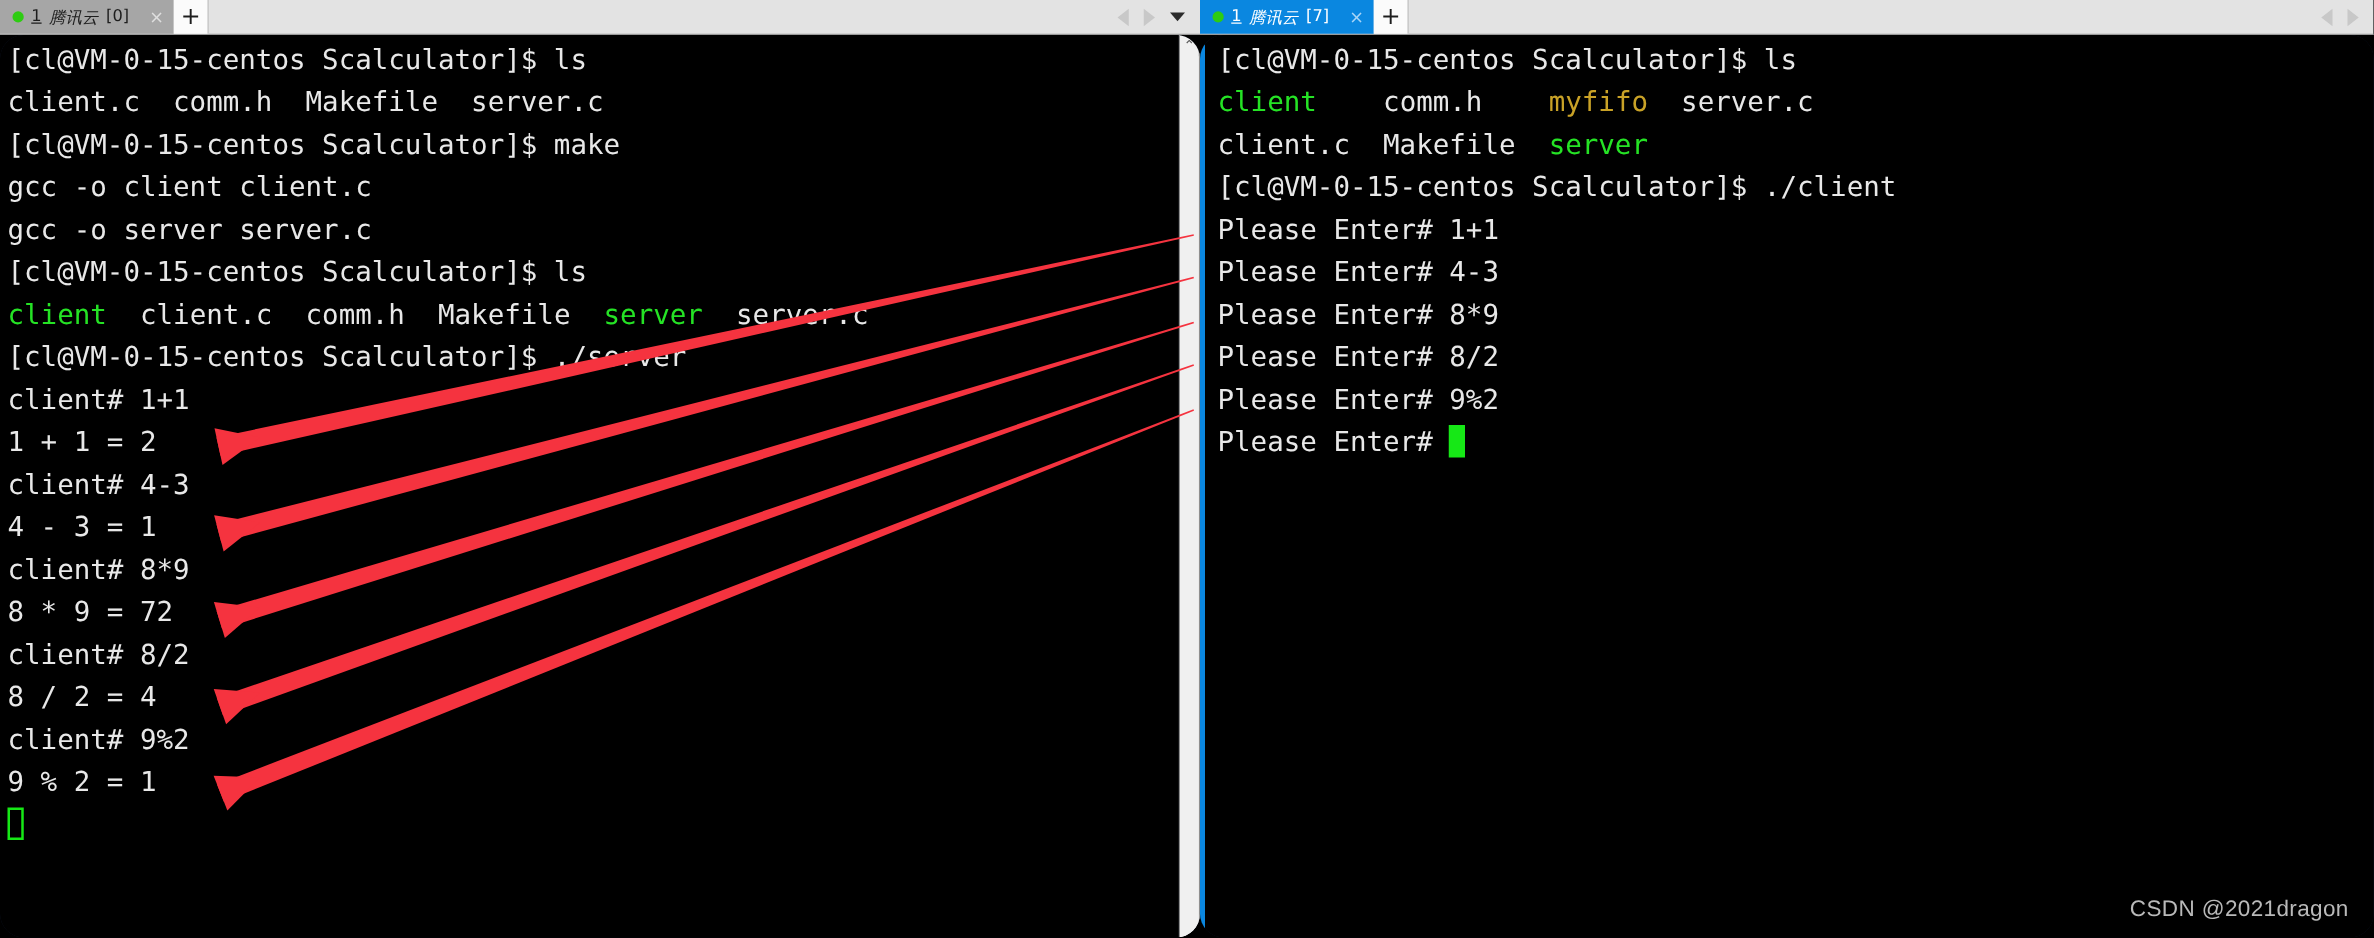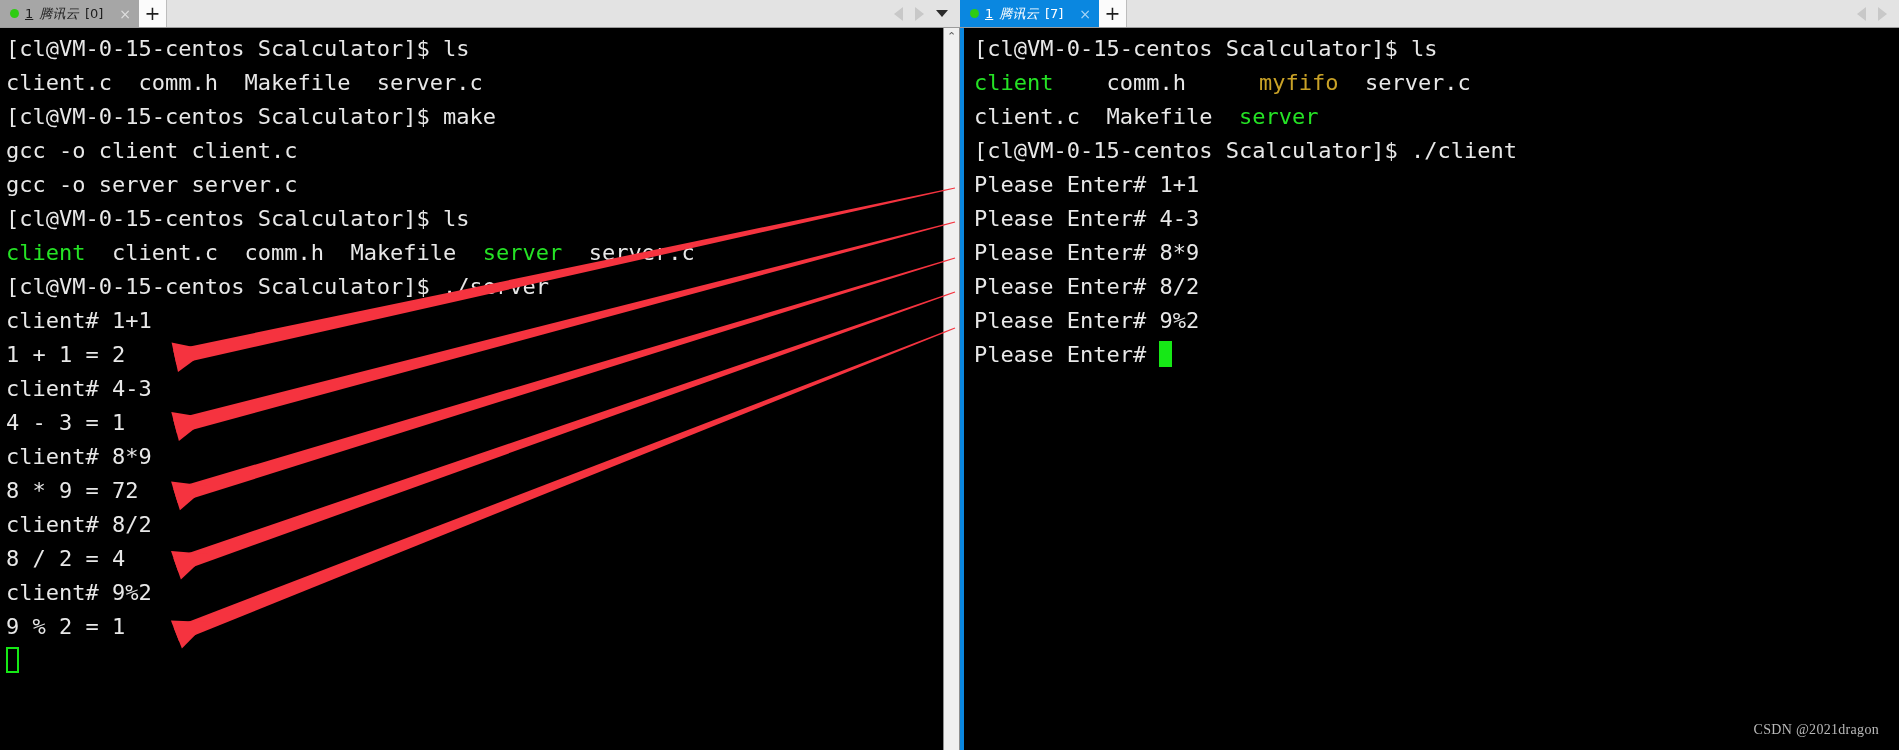--- a/index.html
+++ b/index.html
@@ -108,38 +108,39 @@
   .tri-right { border-top: 7px solid transparent; border-bottom: 7px solid transparent; border-left: 9px solid #c8c8c8; }
   .tri-down  { border-left: 6px solid transparent; border-right: 6px solid transparent; border-top: 7px solid #2b2b2b; }
 
   
   .term-wrap {
     flex: 1 1 auto;
     display: flex;
     background: #0f172a;
     overflow: hidden;
     position: relative;
+    border-radius: 19px;
   }
   .term {
     flex: 1 1 auto;
     background: #000;
     color: #e8e8e8;
     font-family: "DejaVu Sans Mono", "Liberation Mono", monospace;
     font-size: 22px;
     line-height: 34px;
     padding: 4px 0 0 6px;
     white-space: pre;
     overflow: hidden;
     position: relative;
     letter-spacing: 0px;
   }
   .pane-right .term { border-left: 4px solid #0a87e0; padding-left: 10px; }
 
   .c-green  { color: #25e325; font-weight: normal; }
-  .c-yellow { color: #c9a227; margin-left: 20px; }
+  .c-yellow { color: #c9a227; }
   .c-white  { color: #e8e8e8; }
 
   
   .cursor-filled {
     display: inline-block;
     width: 13px;
     height: 26px;
     background: #16e816;
     vertical-align: -5px;
   }
@@ -176,22 +177,22 @@
     user-select: none;
   }
   .sb-track { flex: 1 1 auto; width: 100%; background: #f0f0f0; }
 
   
   .watermark {
     position: absolute;
     right: 20px;
     bottom: 12px;
     color: #b9b9b9;
-    font-family: Liberation Serif, serif;
-    font-size: 14px;
+    font-family: Liberation Sans, sans-serif;
+    font-size: 18px;
     letter-spacing: .3px;
     user-select: none;
   }
 
   
   #annotations {
     position: absolute;
     left: 0; top: 0;
     width: 1899px;
     height: 750px;

